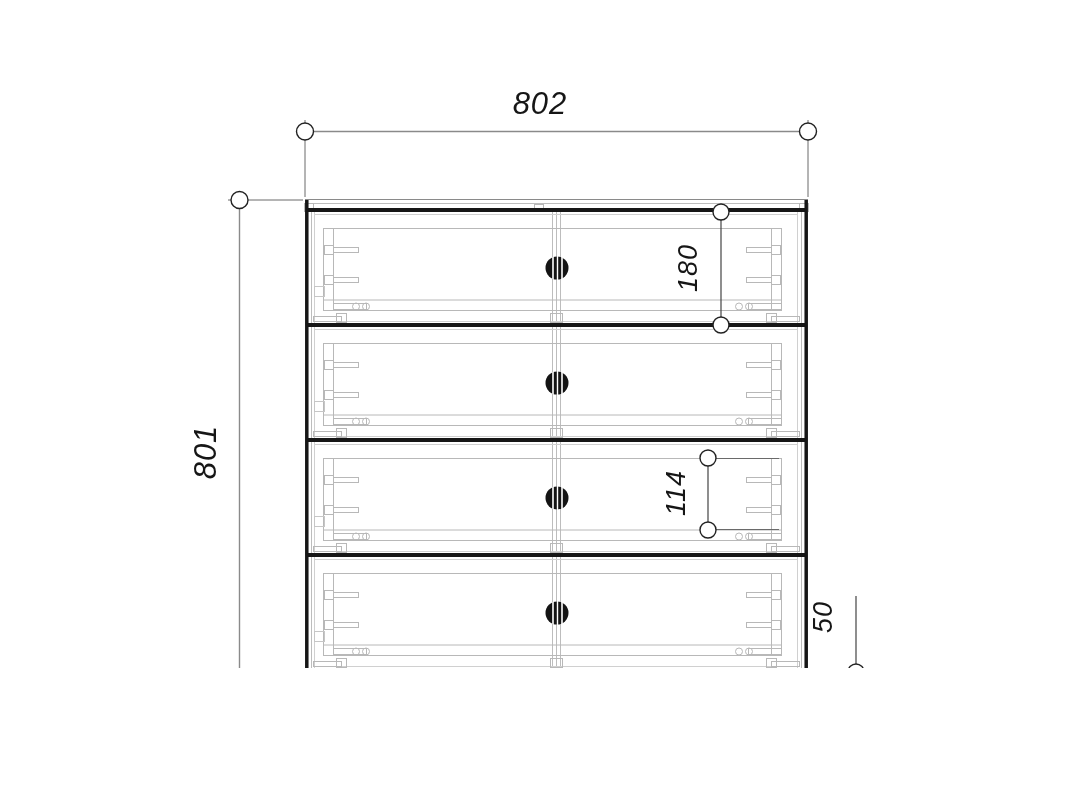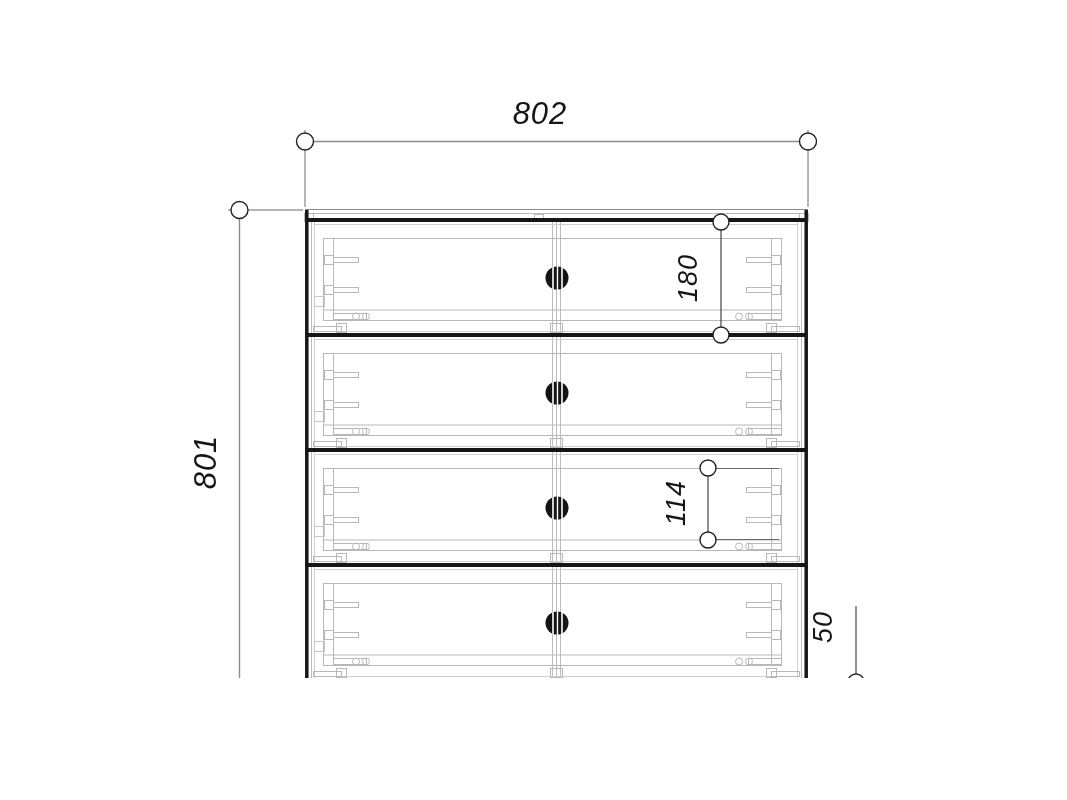--- a/index.html
+++ b/index.html
@@ -7,21 +7,20 @@
     padding: 0;
     background: #ffffff;
     font-family: "Liberation Sans", sans-serif;
   }
   .canvas {
     position: relative;
     width: 1067px;
     height: 668px;
     background: #ffffff;
     overflow: hidden;
-    margin-top: 10px;
   }
   svg { display: block; }
   .dim-text {
     font-family: "Liberation Sans", "DejaVu Sans", sans-serif;
     font-style: italic;
     fill: #161616;
     letter-spacing: 1px;
   }
   .dim-text.big { font-size: 31px; }
   .dim-text.small { font-size: 27px; }

